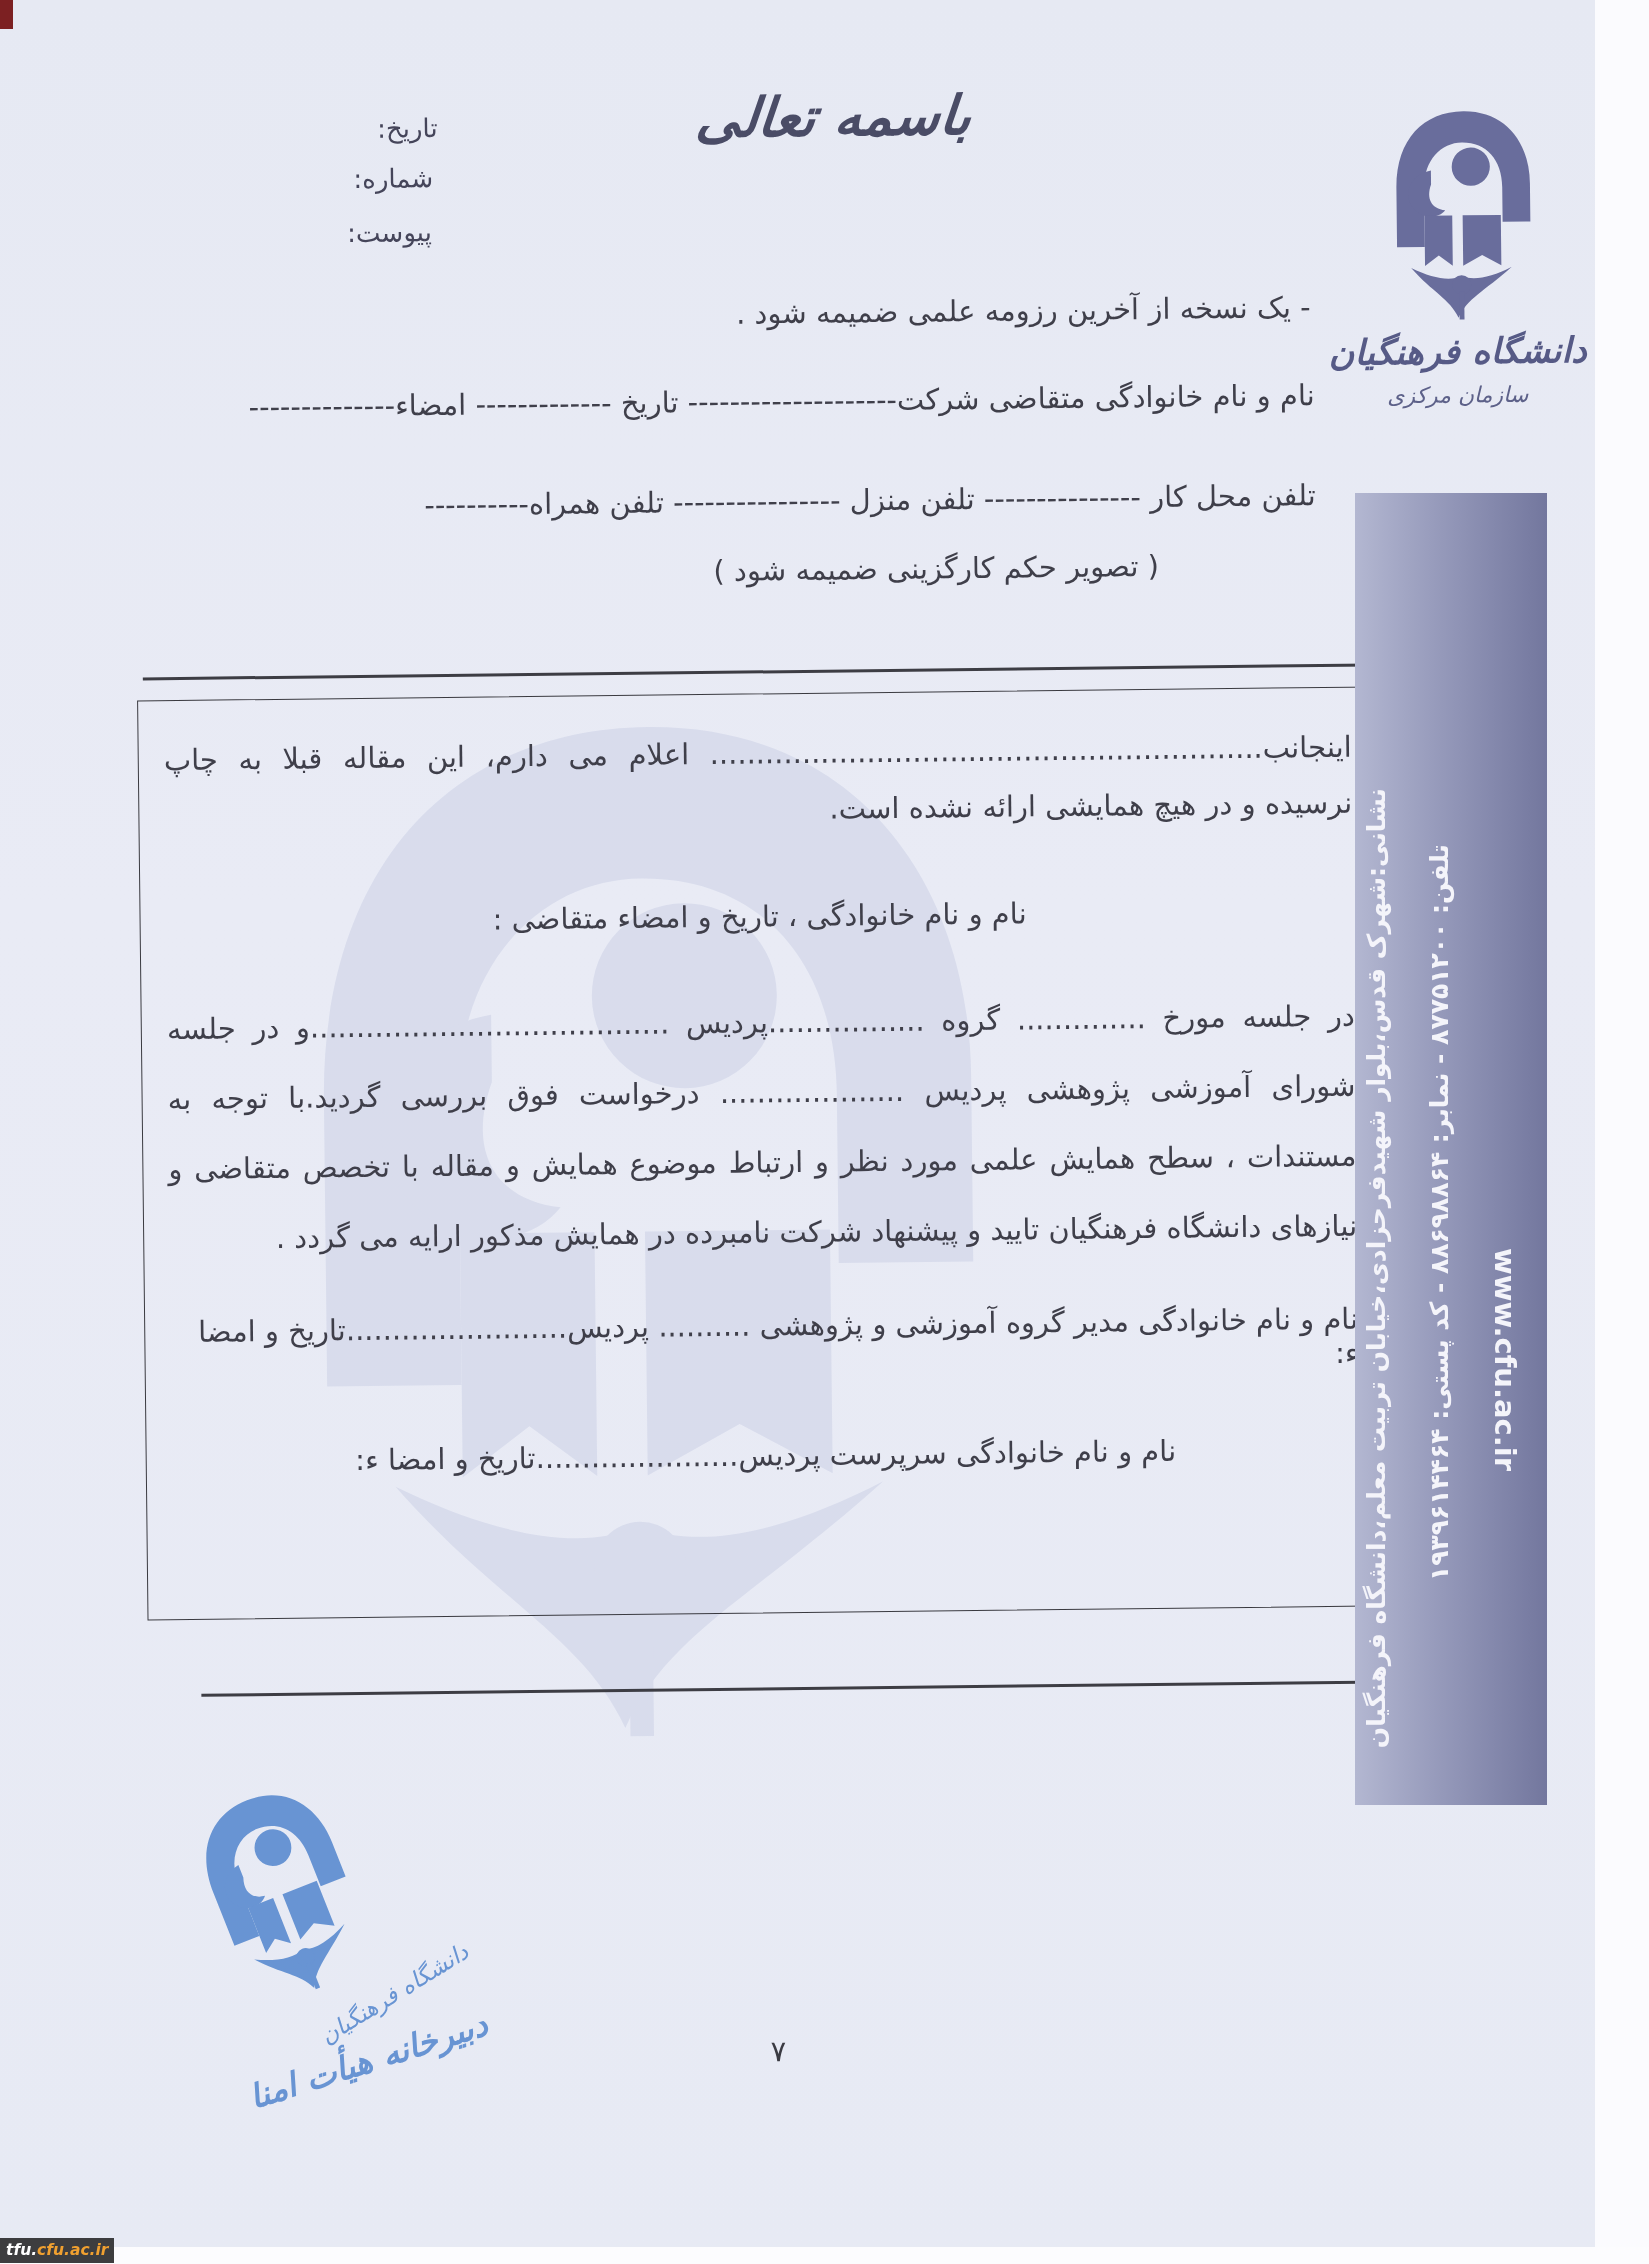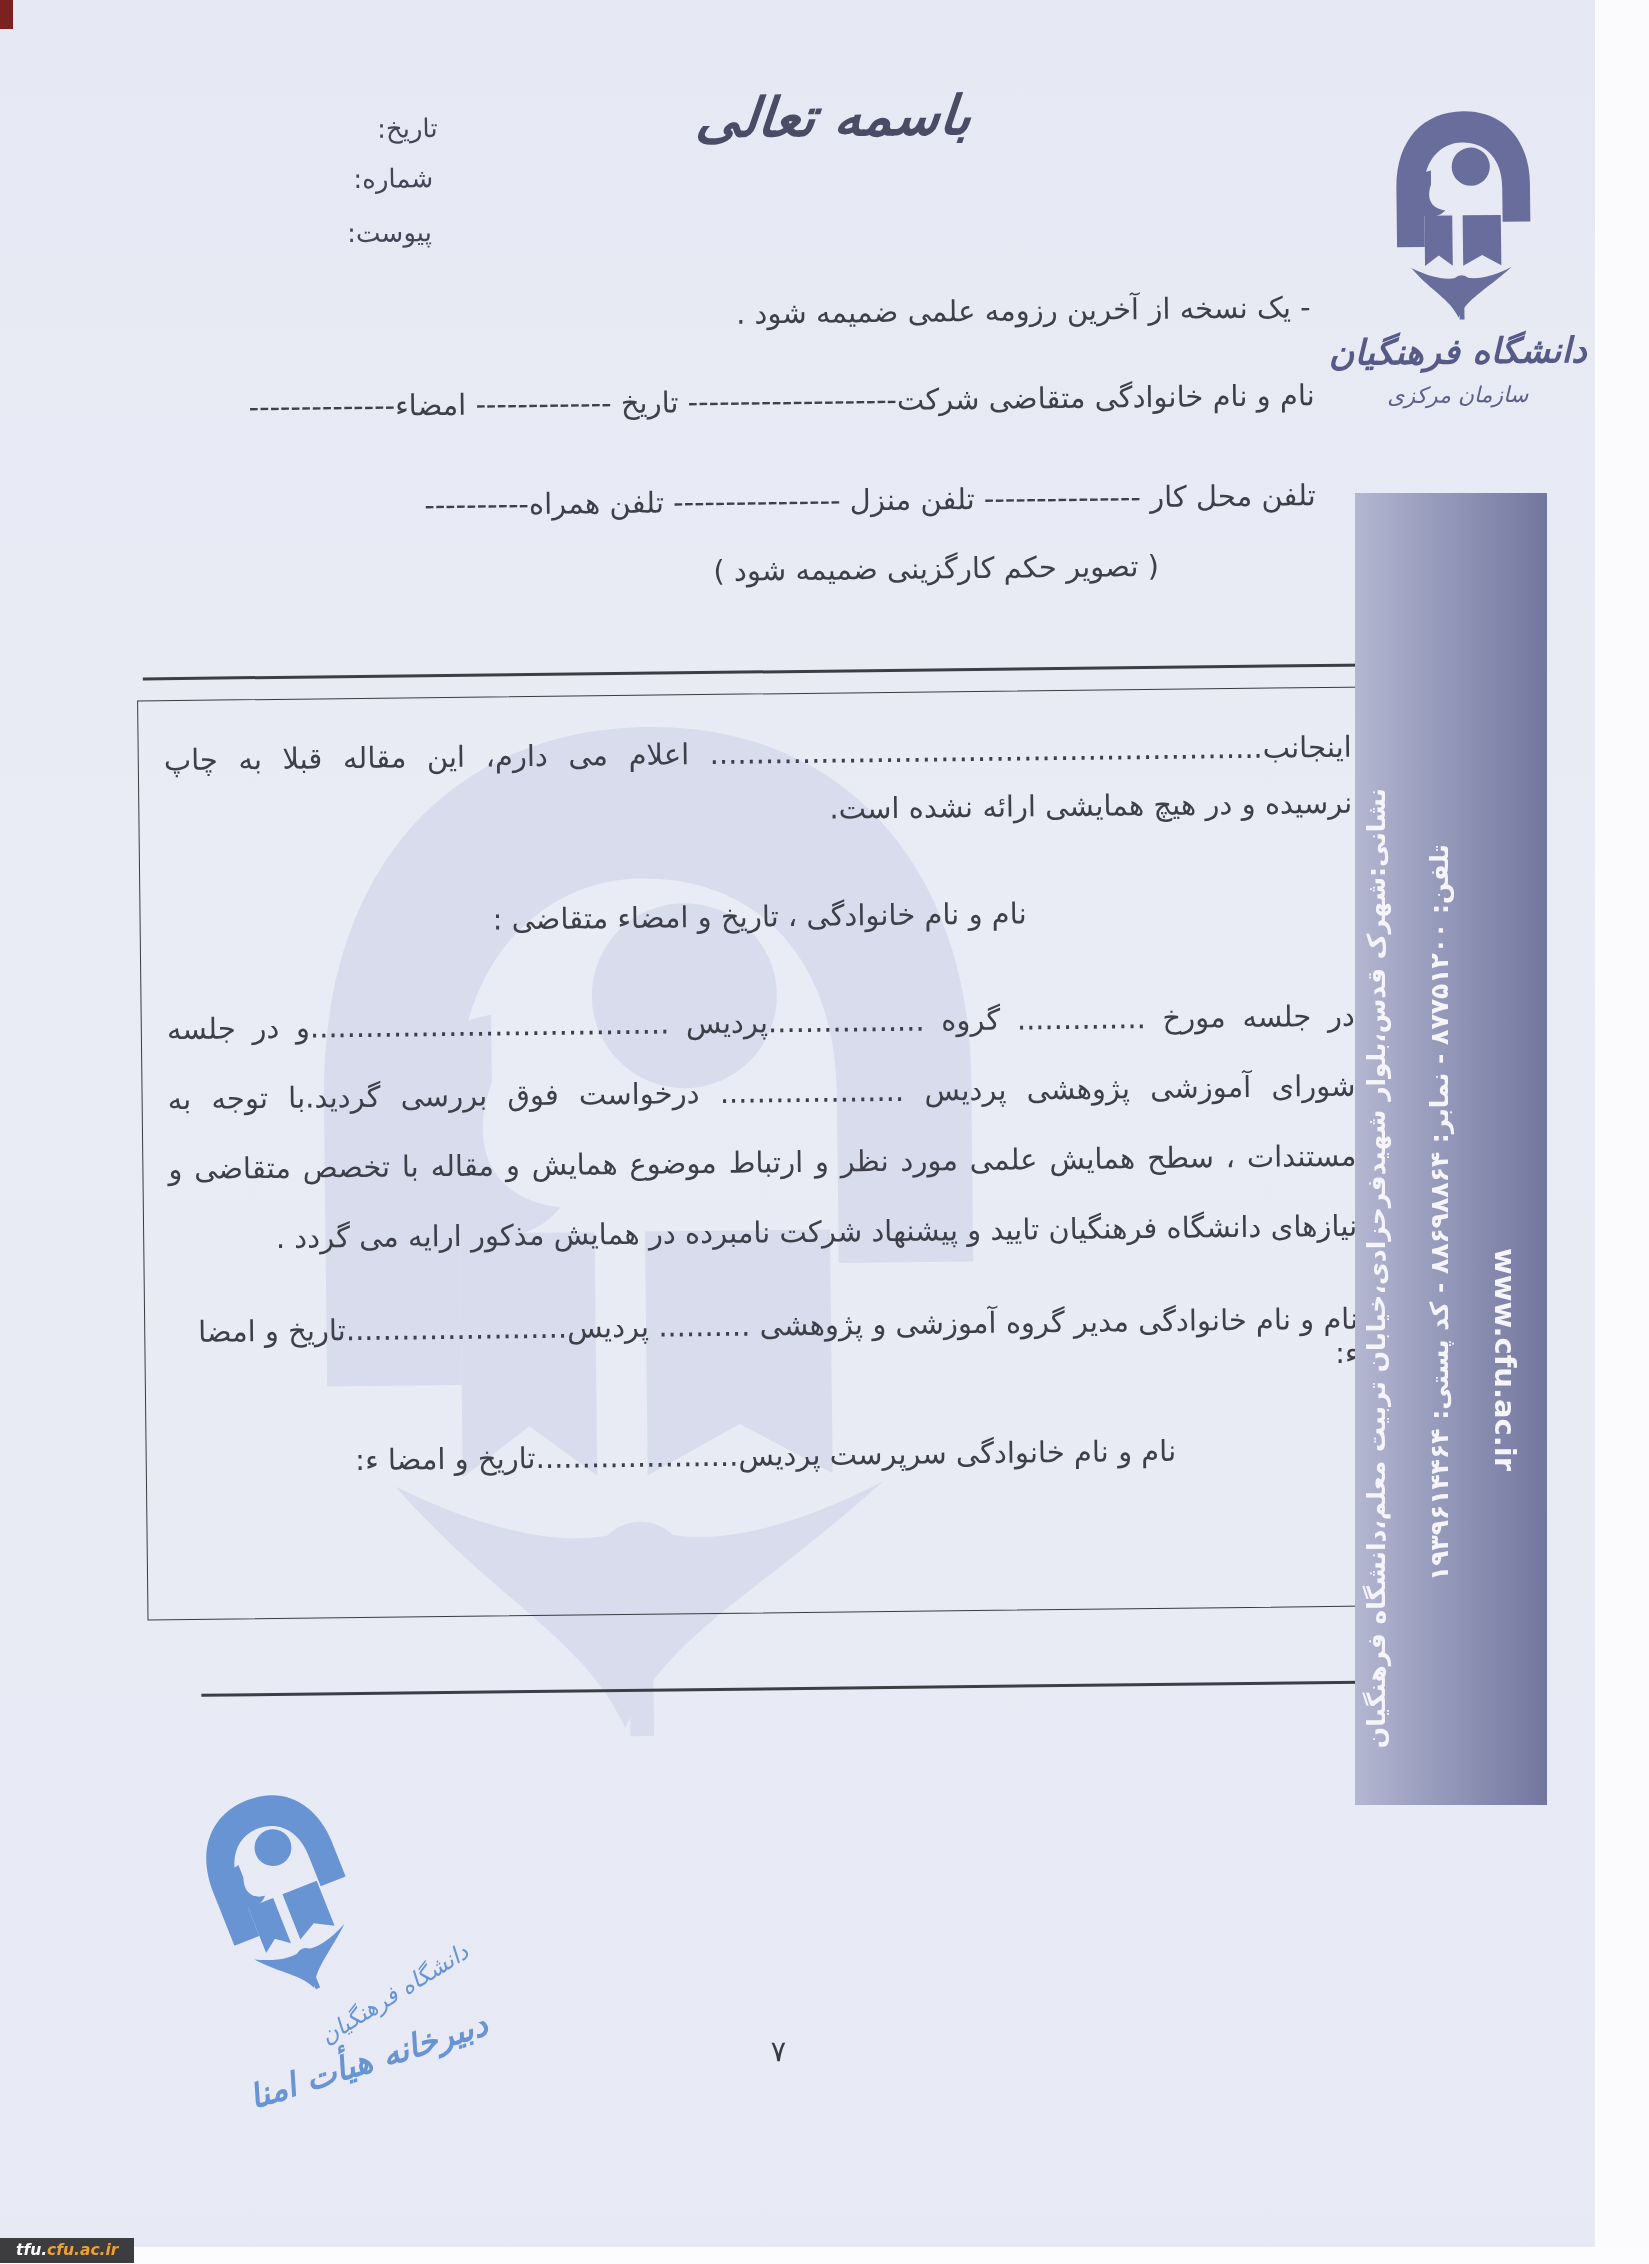--- a/index.html
+++ b/index.html
@@ -58,21 +58,21 @@
   #sidebar{position:absolute;left:1355px;top:493px;width:192px;height:1312px;
     background:linear-gradient(90deg,#b3b7d1 0%,#9599ba 45%,#73779e 100%);}
   .side-line{position:absolute;color:#f4f4fa;white-space:nowrap;font-weight:bold;}
   #side-address{left:1362px;top:1774px;width:986px;height:33px;font-size:25px;
     transform-origin:0 0;transform:rotate(-90deg);}
   #side-contact{left:1425px;top:1655px;width:811px;height:33px;font-size:25px;
     transform-origin:0 0;transform:rotate(-90deg);}
   #side-web{left:1522px;top:1248px;width:212px;height:35px;font-size:29px;direction:ltr;
     transform-origin:0 0;transform:rotate(90deg);}
   
-  #badge{position:absolute;left:0;top:2238px;height:25px;padding:0 16px;background:#3d3d3f;
+  #badge{position:absolute;left:0;top:2238px;height:25px;padding:0 6px;background:#3d3d3f;
     color:#fff;font-size:15.5px;font-style:italic;font-weight:bold;line-height:25px;direction:ltr;}
   #badge .url{color:#f0a030;}
   svg .fill{fill:currentColor;}
 </style>
 </head>
 <body>
 
 <svg width="0" height="0" style="position:absolute">
   <symbol id="fu-logo" viewBox="0 0 100 132">
     <path class="fill" d="M14 86 V52 C14 24 30 8 53 8 C77 8 91 26 91 50 V72 H75 V52 C75 36 66 26 52 26 C40 26 30 36 30 52 V86 Z"></path>

